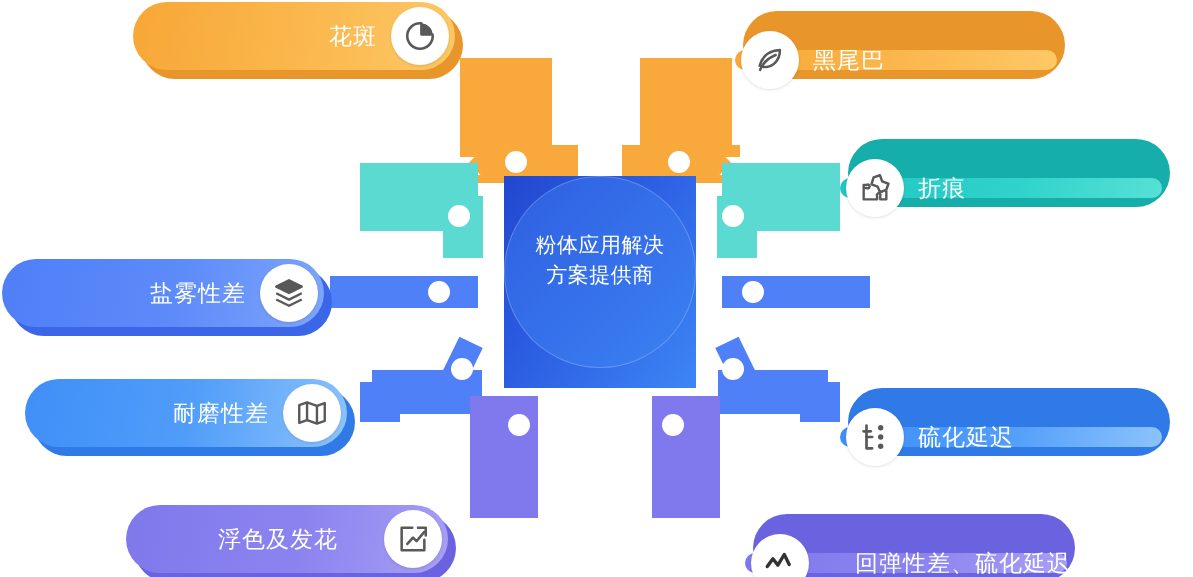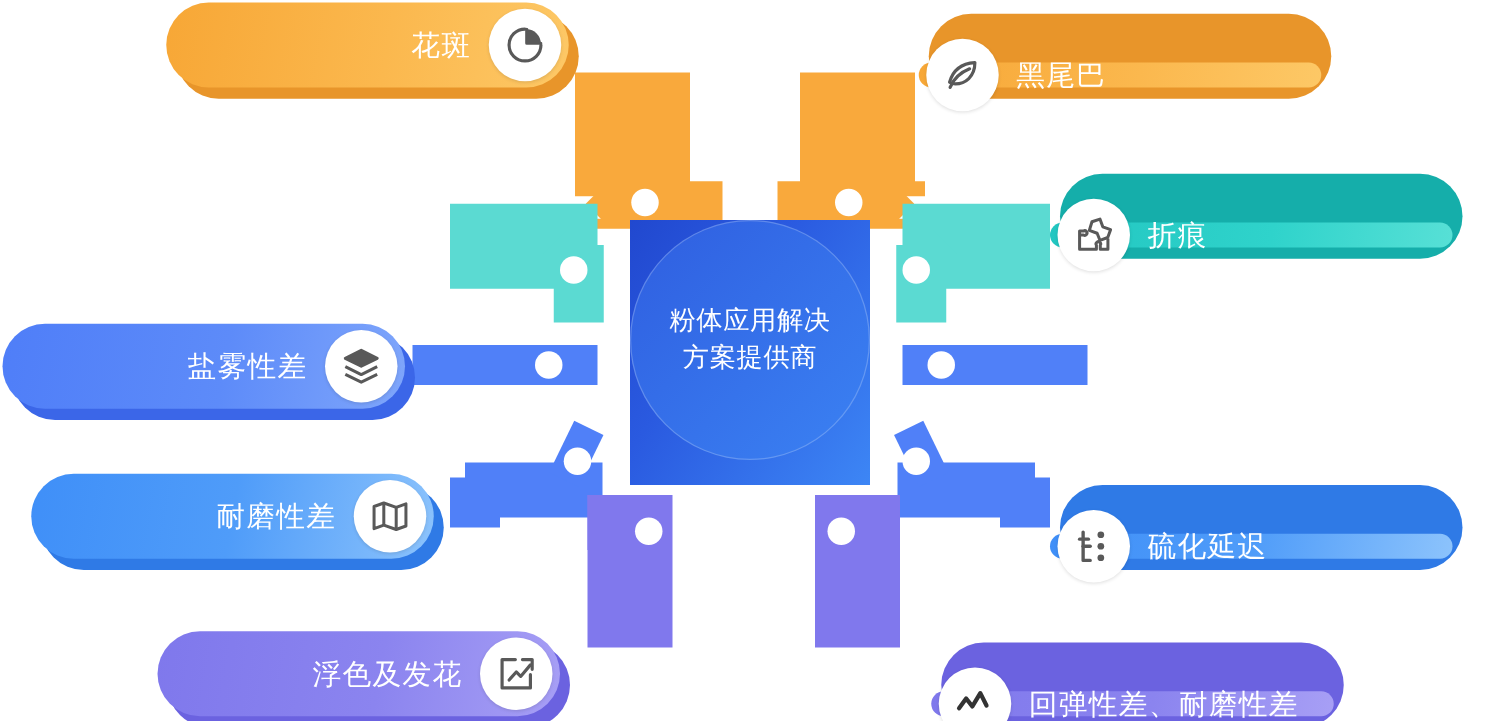--- a/index.html
+++ b/index.html
@@ -44,21 +44,20 @@
     position:absolute;
     left:0;top:54px;
     width:192px;
     text-align:center;
     color:#ffffff;
     font-size:21px;
     line-height:30px;
     letter-spacing:.5px;
     white-space:pre-line;
     z-index:2;
-    margin-top:12px;
   }
 
   
   .pill-wrap{position:absolute;z-index:8;text-align:right;}
   .pill-back{
     position:absolute;
     left:8px;top:9px;
     right:-8px;bottom:-9px;
     border-radius:36px;
   }
@@ -91,21 +90,21 @@
 
   
   .tone-orange .pill{background:linear-gradient(100deg,#f7a736 0%,#fbb84e 55%,#fdc866 100%);}
   .tone-orange .pill-back{background:#e8952a;}
   .tone-teal   .pill{background:linear-gradient(100deg,#22c6c1 0%,#2fd3cb 55%,#57e0d6 100%);}
   .tone-teal   .pill-back{background:#15aeaa;}
   .tone-blue   .pill{background:linear-gradient(100deg,#4f7ef8 0%,#5d8bf9 55%,#7fa6fb 100%);}
   .tone-blue   .pill-back{background:#3b66e8;}
   .tone-blue2  .pill{background:linear-gradient(100deg,#3f8ff8 0%,#4f9cf9 50%,#8cc3fc 100%);}
   .tone-blue2  .pill-back{background:#2f7ae6;}
-  .tone-purple .pill{background:linear-gradient(100deg,#7f78ec 0%,#8b84ef 55%,#a79ff5 100%);}
+  .tone-purple .pill{background:linear-gradient(100deg,#7f78ec 0%,#8b84ef 55%,#a79ff5 100%);gap:32px;}
   .tone-purple .pill-back{background:#6b62e0;}
 </style>
 </head>
 <body>
 
 <div id="stage">
 
   <div class="conn">
     <div class="blk" style="left:460px;top:58px;width:92px;height:104px;background:#f9a93c;"></div>
     <div class="blk" style="left:460px;top:145px;width:118px;height:38px;background:#f9a93c;"></div>
@@ -280,17 +279,17 @@
   </div>
 
   <div class="pill-wrap tone-purple" style="left:745px;top:505px;width:322px;height:68px;">
     <div class="pill-back"></div>
     <div class="pill left-icon">
       <span class="icon-circle">
         <svg width="34" height="34" viewBox="0 0 24 24" fill="none" stroke="#333333" stroke-width="2.4" stroke-linecap="round" stroke-linejoin="round">
           <path d="M3 14.5 7 9l3.5 4.5L15 6l3.5 7"></path>
         </svg>
       </span>
-      <span class="pill-label">回弹性差、耐磨性差</span>
+      <span class="pill-label">回弹性差、硫化延迟</span>
     </div>
   </div>
 
 </div>
 
 </body></html>

